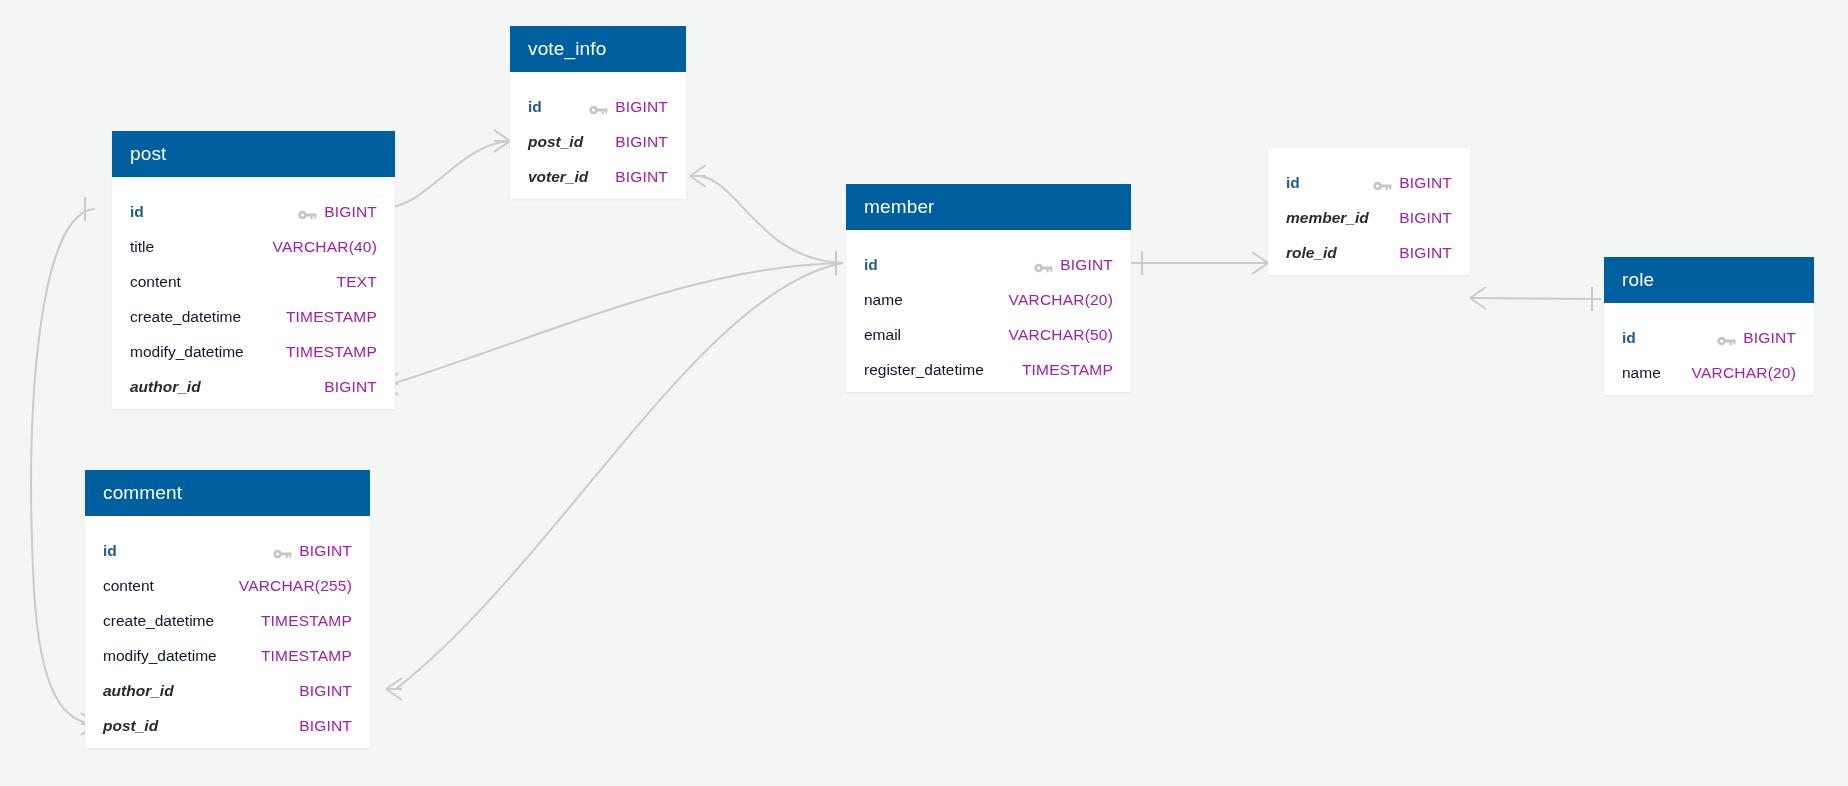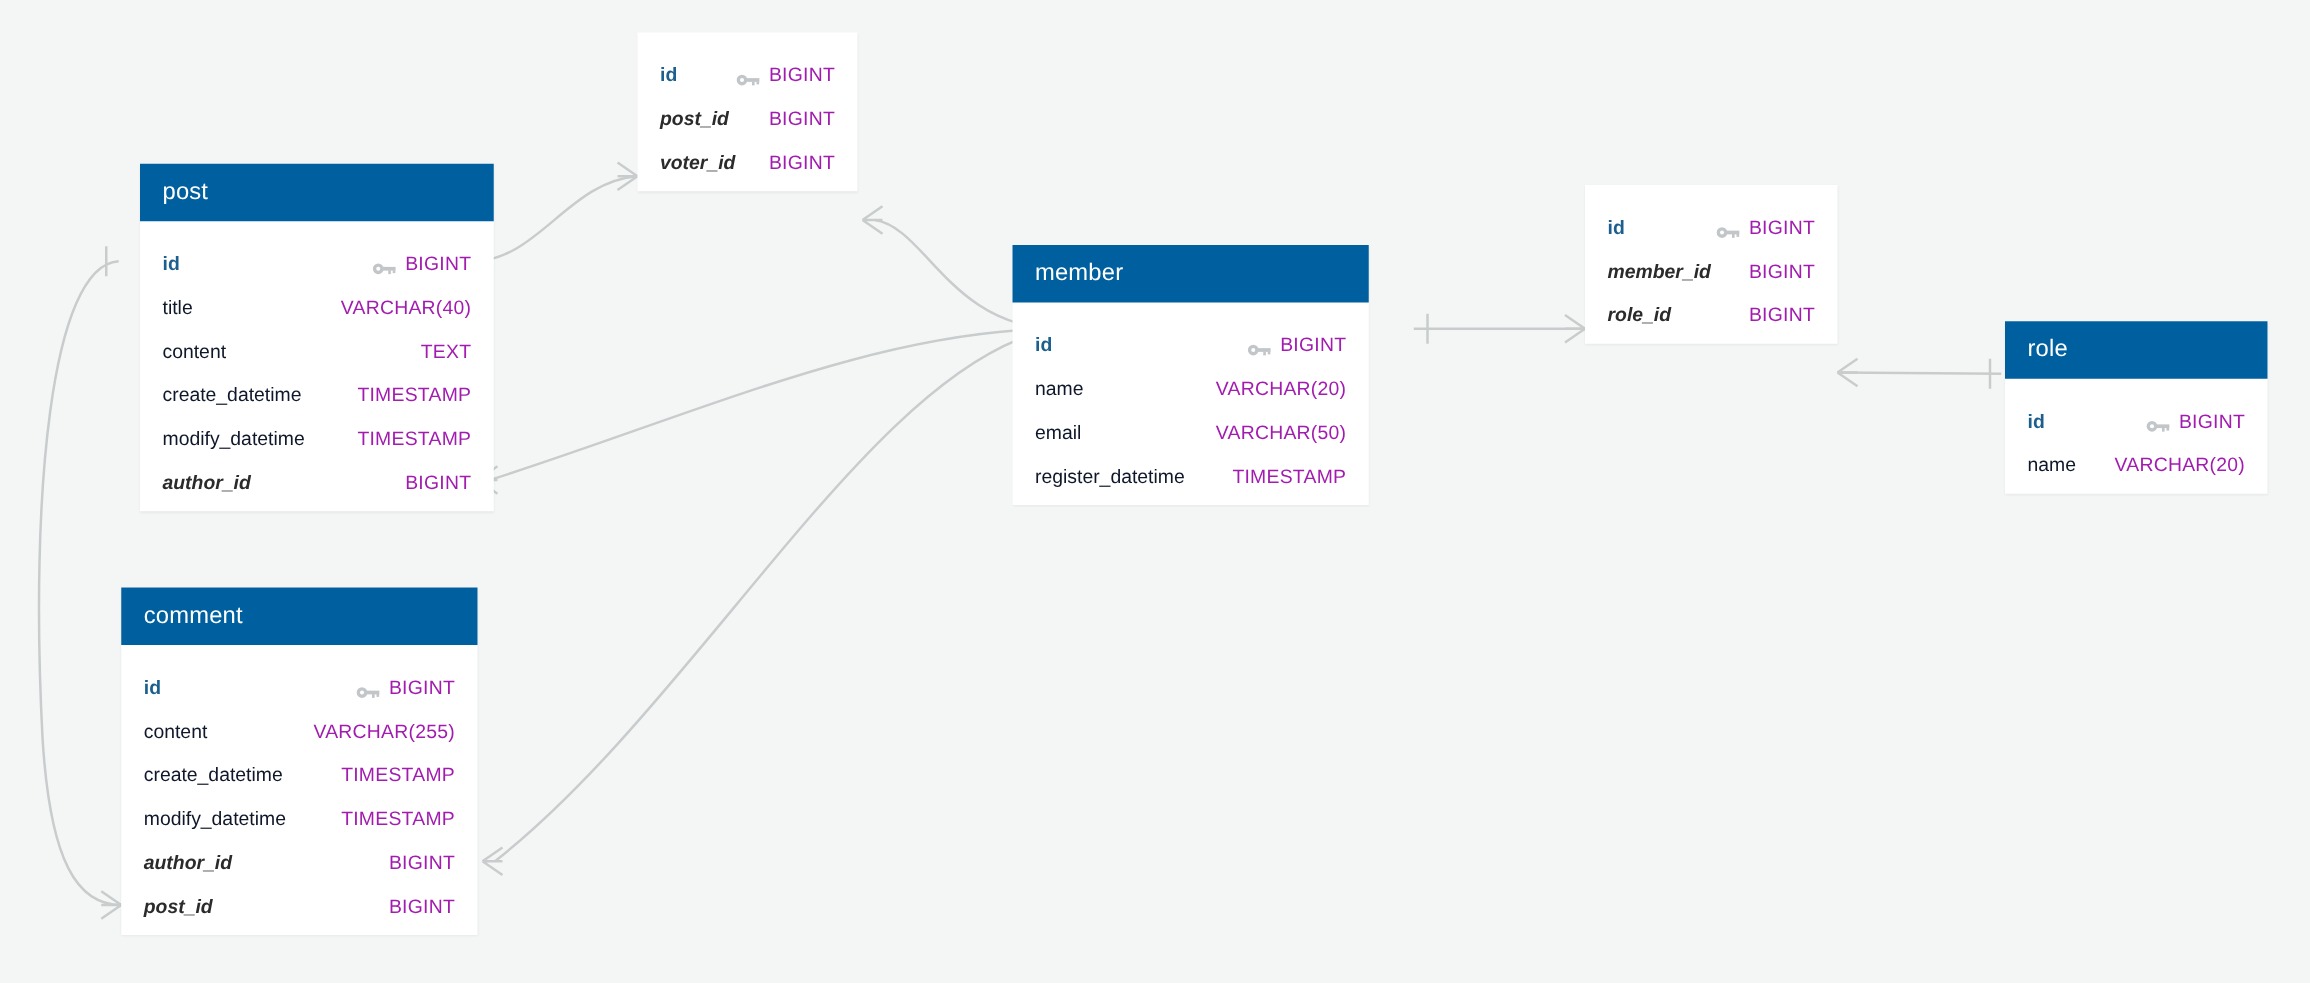--- a/index.html
+++ b/index.html
@@ -110,20 +110,21 @@
 
     <g>
       <path d="M 95 209 C 40 212, 24 400, 34 590 C 40 690, 62 724, 97 724" fill="none" stroke="#c9cccd" stroke-width="2"></path>
       <path d="M 85 197 L 85 221" fill="none" stroke="#c9cccd" stroke-width="2"></path>
       <path d="M 97 724 L 81 713 M 97 724 L 81 724 M 97 724 L 81 735" fill="none" stroke="#c9cccd" stroke-width="2"></path>
     </g>
   </svg>
 
   <div id="tables-layer">
       <div class="table" style="left: 510px; top: 26px; width: 176px;">
+        <div class="table-header">vote_info</div>
         <div class="cols">
           <div class="col pk">
             <span class="cname">id</span>
             <span class="spacer"></span>
             <span class="keyicon">
               <svg width="19" height="12" viewBox="0 0 19 12" xmlns="http://www.w3.org/2000/svg">
                 <circle cx="4.6" cy="6" r="4.3" fill="#c3c6c9"></circle>
                 <circle cx="4.6" cy="6" r="1.6" fill="#ffffff"></circle>
                 <rect x="7.2" y="4.5" width="11.3" height="3" fill="#c3c6c9"></rect>
                 <rect x="12.6" y="7.2" width="2.1" height="3.1" fill="#c3c6c9"></rect>
@@ -181,21 +182,21 @@
             <span class="spacer"></span>
             <span class="ctype">TIMESTAMP</span>
           </div>
           <div class="col fk">
             <span class="cname">author_id</span>
             <span class="spacer"></span>
             <span class="ctype">BIGINT</span>
           </div>
         </div>
       </div>
-      <div class="table" style="left: 810px; top: 184px; width: 285px; margin-top: 12px;">
+      <div class="table" style="left: 846px; top: 184px; width: 285px;">
         <div class="table-header">member</div>
         <div class="cols">
           <div class="col pk">
             <span class="cname">id</span>
             <span class="spacer"></span>
             <span class="keyicon">
               <svg width="19" height="12" viewBox="0 0 19 12" xmlns="http://www.w3.org/2000/svg">
                 <circle cx="4.6" cy="6" r="4.3" fill="#c3c6c9"></circle>
                 <circle cx="4.6" cy="6" r="1.6" fill="#ffffff"></circle>
                 <rect x="7.2" y="4.5" width="11.3" height="3" fill="#c3c6c9"></rect>
@@ -267,21 +268,21 @@
             </span>
             <span class="ctype">BIGINT</span>
           </div>
           <div class="col">
             <span class="cname">name</span>
             <span class="spacer"></span>
             <span class="ctype">VARCHAR(20)</span>
           </div>
         </div>
       </div>
-      <div class="table" style="left: 97px; top: 470px; width: 285px;">
+      <div class="table" style="left: 85px; top: 470px; width: 285px;">
         <div class="table-header">comment</div>
         <div class="cols">
           <div class="col pk">
             <span class="cname">id</span>
             <span class="spacer"></span>
             <span class="keyicon">
               <svg width="19" height="12" viewBox="0 0 19 12" xmlns="http://www.w3.org/2000/svg">
                 <circle cx="4.6" cy="6" r="4.3" fill="#c3c6c9"></circle>
                 <circle cx="4.6" cy="6" r="1.6" fill="#ffffff"></circle>
                 <rect x="7.2" y="4.5" width="11.3" height="3" fill="#c3c6c9"></rect>

